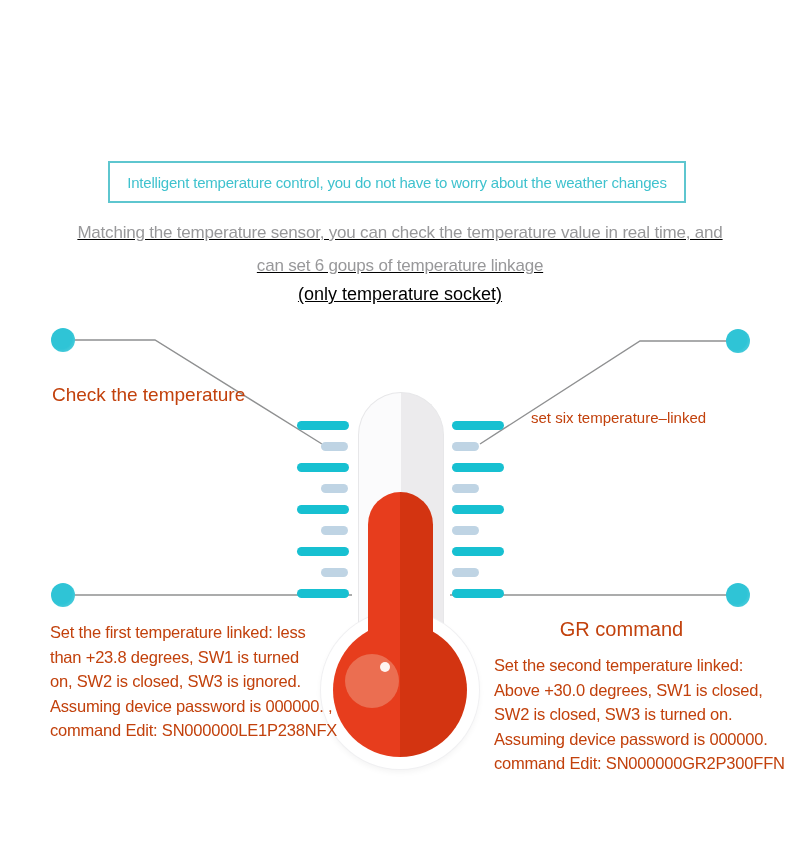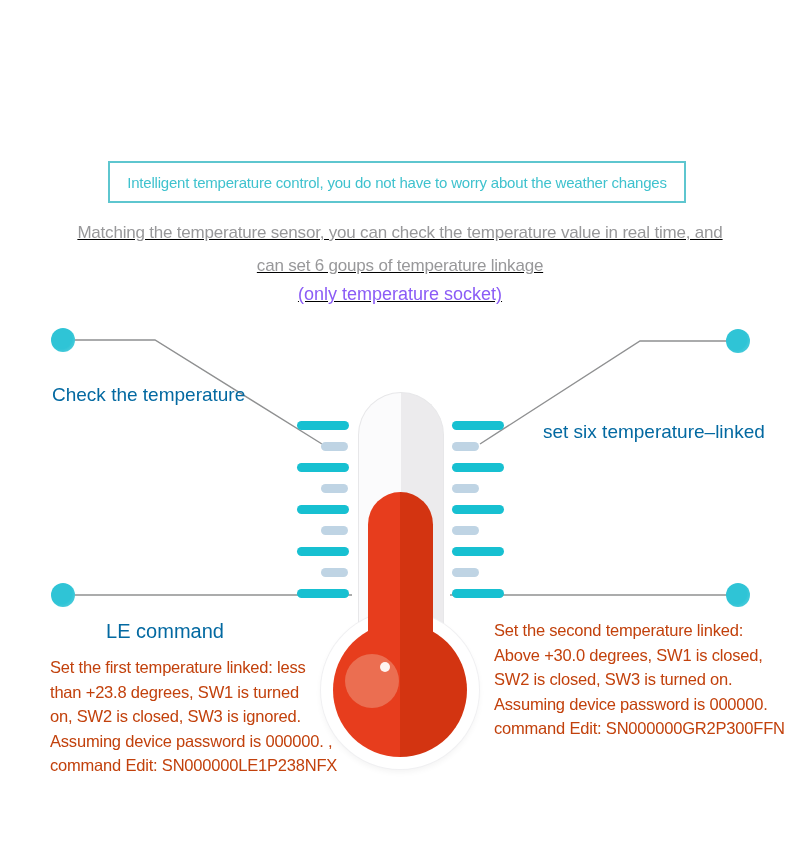--- a/index.html
+++ b/index.html
@@ -15,21 +15,21 @@
   }
   
   .banner{
     position:absolute;left:108px;top:142px;width:578px;height:42px;box-sizing:border-box;
     border:2px solid #5ec6cf;display:flex;align-items:center;justify-content:center;margin-top:19px;
   }
   .banner span{font-size:15px;color:#3fc2ce;letter-spacing:-0.2px;white-space:nowrap;}
   
   .intro{position:absolute;left:0;top:216px;width:800px;text-align:center;text-decoration:underline;}
   .intro .lines{margin:0;font-size:17px;line-height:33px;color:#98989a;letter-spacing:-0.2px;white-space:pre-line;}
-  .intro .note{margin:2px 0 0 0;font-size:18px;color:#8b5cf6;}
+  .intro .note{margin:2px 0 0 0;font-size:18px;color:#000000;}
   
   .connectors{position:absolute;left:0;top:0;width:800px;height:853px;pointer-events:none;}
   
   .dot{
     position:absolute;width:24px;height:24px;border-radius:50%;
     background:radial-gradient(circle at 42% 42%, #2fc4d6 0 55%, #66d3e0 100%);
   }
   
   .tick{position:absolute;height:9px;border-radius:5px;}
   .tick.long{width:52px;background:#17c0d1;}
@@ -49,26 +49,26 @@
     border-radius:33px 33px 0 0;
     background:linear-gradient(to right,#e73d1d 50%,#d33411 50%);
   }
   .bulb{
     position:absolute;left:333px;top:623px;width:134px;height:134px;border-radius:50%;
     background:linear-gradient(to right,#e73d1d 50%,#d33411 50%);
   }
   .shine{position:absolute;left:12px;top:31px;width:54px;height:54px;border-radius:50%;background:#eb6e51;}
   .speck{position:absolute;left:47px;top:39px;width:10px;height:10px;border-radius:50%;background:#ffffff;opacity:.92;}
   
-  .co-heading{color:#0369a1;}
+  .co-heading{color:#c2410c;}
   .co-top-left{position:absolute;left:52px;top:384px;}
   .co-top-left .co-heading{font-size:19px;margin:0 0 5px 0;}
   .co-top-left .co-body{font-size:18px;color:#3f3f41;margin:0;}
   .co-top-right{position:absolute;left:527px;top:405px;}
-  .co-top-right .co-heading{font-size:19px;margin:16px;}
+  .co-top-right .co-heading{font-size:15px;margin:4px;}
   .co-bottom{font-size:16.5px;}
   .co-bottom .co-heading{font-size:20px;margin:0 0 12px 0;text-align:center;}
   .co-bottom .co-body{margin:0;color:#c2410c;line-height:24.5px;white-space:pre-line;letter-spacing:-0.2px;}
   .co-bottom-left{position:absolute;left:50px;top:620px;width:345px;}
   .co-bottom-left .co-heading{width:230px;}
   .co-bottom-right{position:absolute;left:494px;top:618px;width:300px;}
   .co-bottom-right .co-heading{width:255px;}
 </style>
 </head>
 <body>
@@ -130,29 +130,29 @@
 
   <div class="co-top-left">
     <p class="co-heading">Check the temperature</p>
   </div>
 
   <div class="co-top-right">
     <p class="co-heading">set six temperature–linked</p>
   </div>
 
   <div class="co-bottom co-bottom-left">
-    <p class="co-heading">LE command</p>
     <p class="co-body">Set the first temperature linked: less
 than +23.8 degrees, SW1 is turned
  on, SW2 is closed, SW3 is ignored.
 Assuming device password is 000000. ,
 command Edit: SN000000LE1P238NFX</p>
   </div>
 
   <div class="co-bottom co-bottom-right">
+    <p class="co-heading">GR command</p>
     <p class="co-body">Set the second temperature linked:
 Above +30.0 degrees, SW1 is closed,
 SW2 is closed, SW3 is turned on.
 Assuming device password is 000000.
 command Edit: SN000000GR2P300FFN</p>
   </div>
 
 </div>
 
 </body></html>

